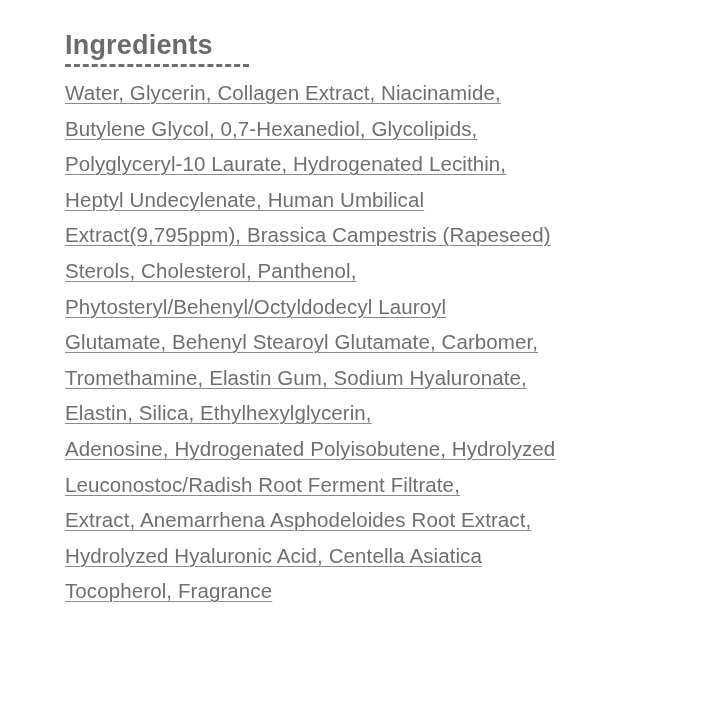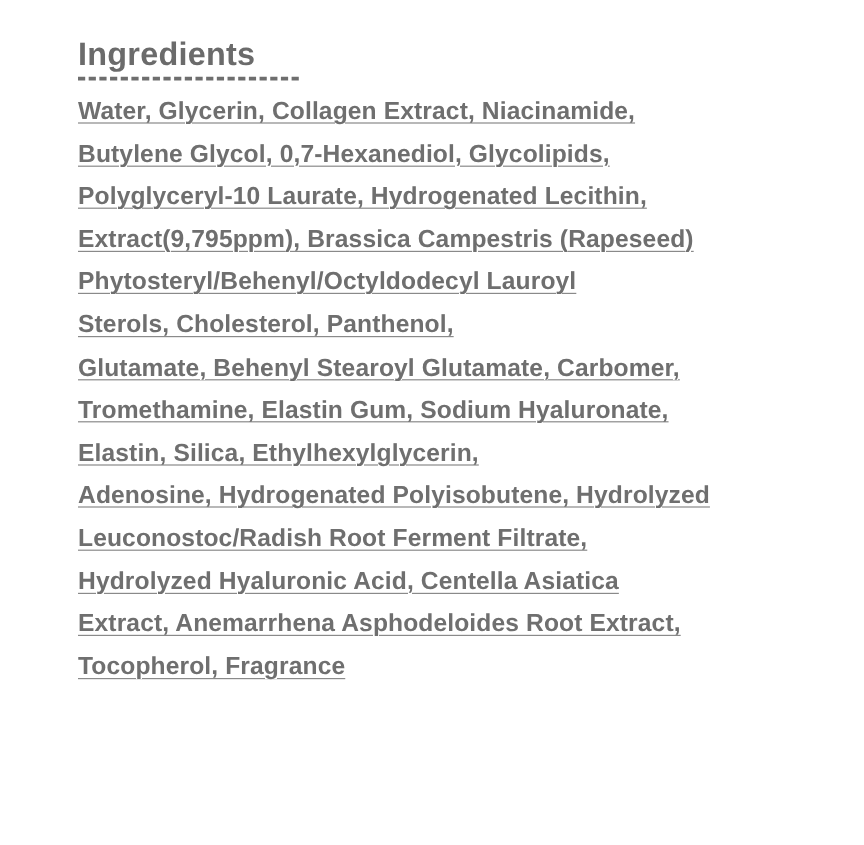--- a/index.html
+++ b/index.html
@@ -39,46 +39,46 @@
     border-top: 3px dashed #6e6e6e;
     box-sizing: border-box;
   }
   .ingredients {
     font-family: "Liberation Sans", sans-serif;
     font-size: 20.5px;
     line-height: 35.6px;
     color: #6f6f6f;
     letter-spacing: 0.1px;
     max-width: 612px;
-    font-weight: bold;
   }
   .ingredients .line {
     display: block;
     white-space: pre;
     text-decoration: underline;
     text-decoration-color: #8a8a8a;
     text-underline-offset: 3px;
     text-decoration-thickness: 1px;
   }
 </style>
 </head>
 <body>
 
 <div class="page">
   <h1 class="title">Ingredients</h1>
   <div class="divider"></div>
   <div class="ingredients">
     <span class="line">Water, Glycerin, Collagen Extract, Niacinamide,</span>
     <span class="line">Butylene Glycol, 0,7-Hexanediol, Glycolipids,</span>
     <span class="line">Polyglyceryl-10 Laurate, Hydrogenated Lecithin,</span>
+    <span class="line">Heptyl Undecylenate, Human Umbilical</span>
     <span class="line">Extract(9,795ppm), Brassica Campestris (Rapeseed)</span>
+    <span class="line">Sterols, Cholesterol, Panthenol,</span>
     <span class="line">Phytosteryl/Behenyl/Octyldodecyl Lauroyl</span>
-    <span class="line">Sterols, Cholesterol, Panthenol,</span>
     <span class="line">Glutamate, Behenyl Stearoyl Glutamate, Carbomer,</span>
     <span class="line">Tromethamine, Elastin Gum, Sodium Hyaluronate,</span>
     <span class="line">Elastin, Silica, Ethylhexylglycerin,</span>
     <span class="line">Adenosine, Hydrogenated Polyisobutene, Hydrolyzed</span>
     <span class="line">Leuconostoc/Radish Root Ferment Filtrate,</span>
+    <span class="line">Extract, Anemarrhena Asphodeloides Root Extract,</span>
     <span class="line">Hydrolyzed Hyaluronic Acid, Centella Asiatica</span>
-    <span class="line">Extract, Anemarrhena Asphodeloides Root Extract,</span>
     <span class="line">Tocopherol, Fragrance</span>
   </div>
 </div>
 
 </body></html>

